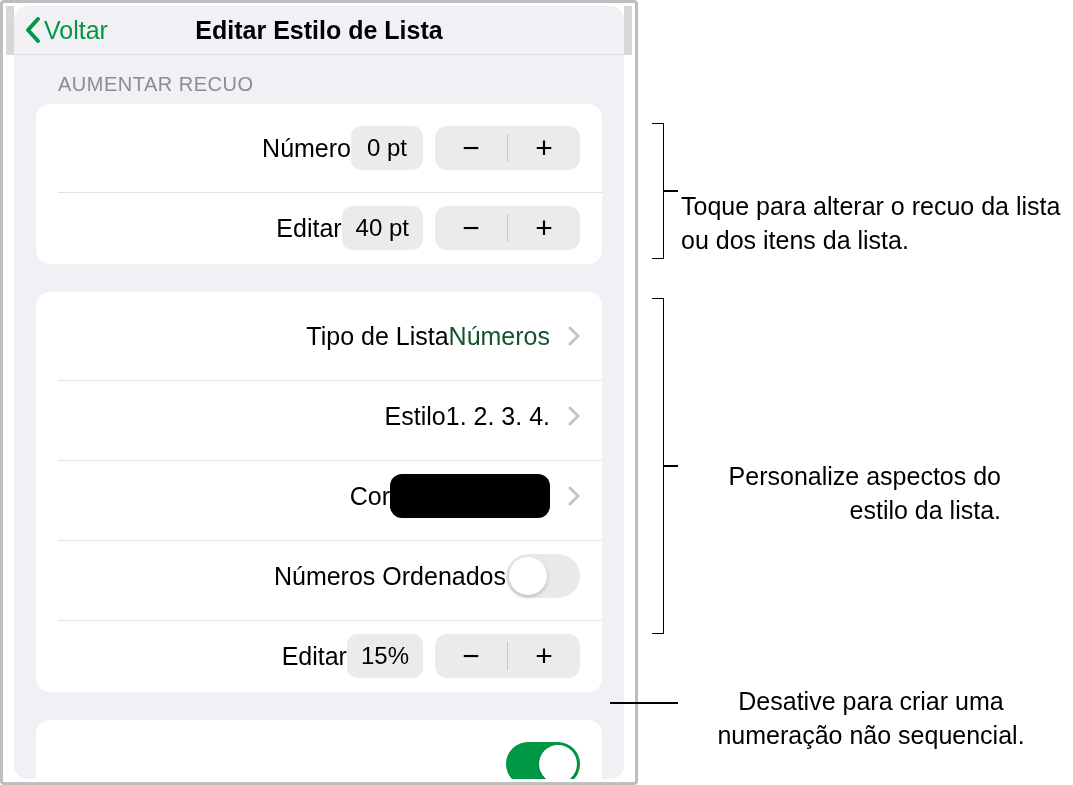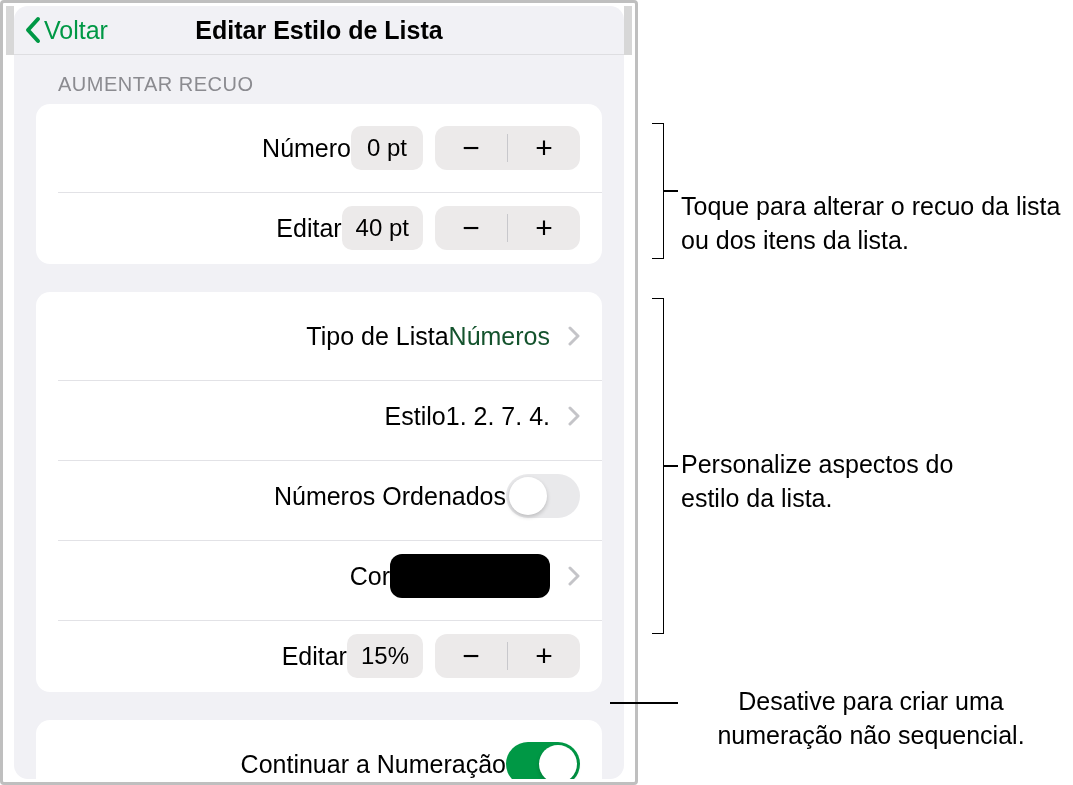--- a/index.html
+++ b/index.html
@@ -272,77 +272,76 @@
             <div class="row-right">
               <div class="detail-value">Números</div>
               <svg class="chevron" width="12" height="20" viewBox="0 0 12 20">
                   <path d="M2 2 L10 10 L2 18" stroke="#c4c4c8" stroke-width="3" fill="none" stroke-linecap="round" stroke-linejoin="round"></path>
                 </svg>
             </div>
           </div>
           <div class="row">
             <div class="row-label">Estilo</div>
             <div class="row-right">
-              <div class="detail-value-dark">1. 2. 7. 4.</div>
+              <div class="detail-value-dark">1. 2. 3. 4.</div>
               <svg class="chevron" width="12" height="20" viewBox="0 0 12 20">
                   <path d="M2 2 L10 10 L2 18" stroke="#c4c4c8" stroke-width="3" fill="none" stroke-linecap="round" stroke-linejoin="round"></path>
                 </svg>
-            </div>
-          </div>
-          <div class="row">
-            <div class="row-label">Números Ordenados</div>
-            <div class="row-right">
-              <div class="switch switch-off">
-                <div class="switch-knob"></div>
-              </div>
             </div>
           </div>
           <div class="row">
             <div class="row-label">Cor</div>
             <div class="row-right">
               <div class="color-swatch"></div>
               <svg class="chevron" width="12" height="20" viewBox="0 0 12 20">
                   <path d="M2 2 L10 10 L2 18" stroke="#c4c4c8" stroke-width="3" fill="none" stroke-linecap="round" stroke-linejoin="round"></path>
                 </svg>
+            </div>
+          </div>
+          <div class="row">
+            <div class="row-label">Números Ordenados</div>
+            <div class="row-right">
+              <div class="switch switch-off">
+                <div class="switch-knob"></div>
+              </div>
             </div>
           </div>
           <div class="row">
             <div class="row-label">Editar</div>
             <div class="row-right">
               <div class="value-box">15%</div>
               <div class="stepper">
                 <div class="stepper-btn">−</div>
                 <div class="stepper-divider"></div>
                 <div class="stepper-btn">+</div>
               </div>
             </div>
           </div>
         </div>
 
         <div class="group">
           <div class="row">
-            <div class="row-label">Continuar a Numeração</div>
             <div class="row-right">
               <div class="switch switch-on">
                 <div class="switch-knob"></div>
               </div>
             </div>
           </div>
         </div>
 
       </div>
     </div>
   </div>
 
   <div class="annotations">
 
     <div class="bracket" style="left:14px; top:123px; height:136px;"></div>
     <div class="bracket-line" style="left:26px; top:190px; width:14px;"></div>
     <div class="annotation-text" style="left:43px; top:190px; width:380px;">Toque para alterar o recuo da lista ou dos itens da lista.</div>
 
     <div class="bracket" style="left:14px; top:298px; height:336px;"></div>
     <div class="bracket-line" style="left:26px; top:465px; width:14px;"></div>
-    <div class="annotation-text" style="left:43px; top:448px; width:320px;">Personalize aspectos do estilo da lista.</div>
+    <div class="annotation-text" style="left:43px; top:460px; width:320px;text-align:right;">Personalize aspectos do estilo da lista.</div>
 
     <div class="pointer-line" style="left:-28px; top:702px; width:68px;"></div>
     <div class="annotation-text" style="left:43px; top:685px; width:380px;text-align:center;">Desative para criar uma numeração não sequencial.</div>
   </div>
 </div>
 
 </body></html>

